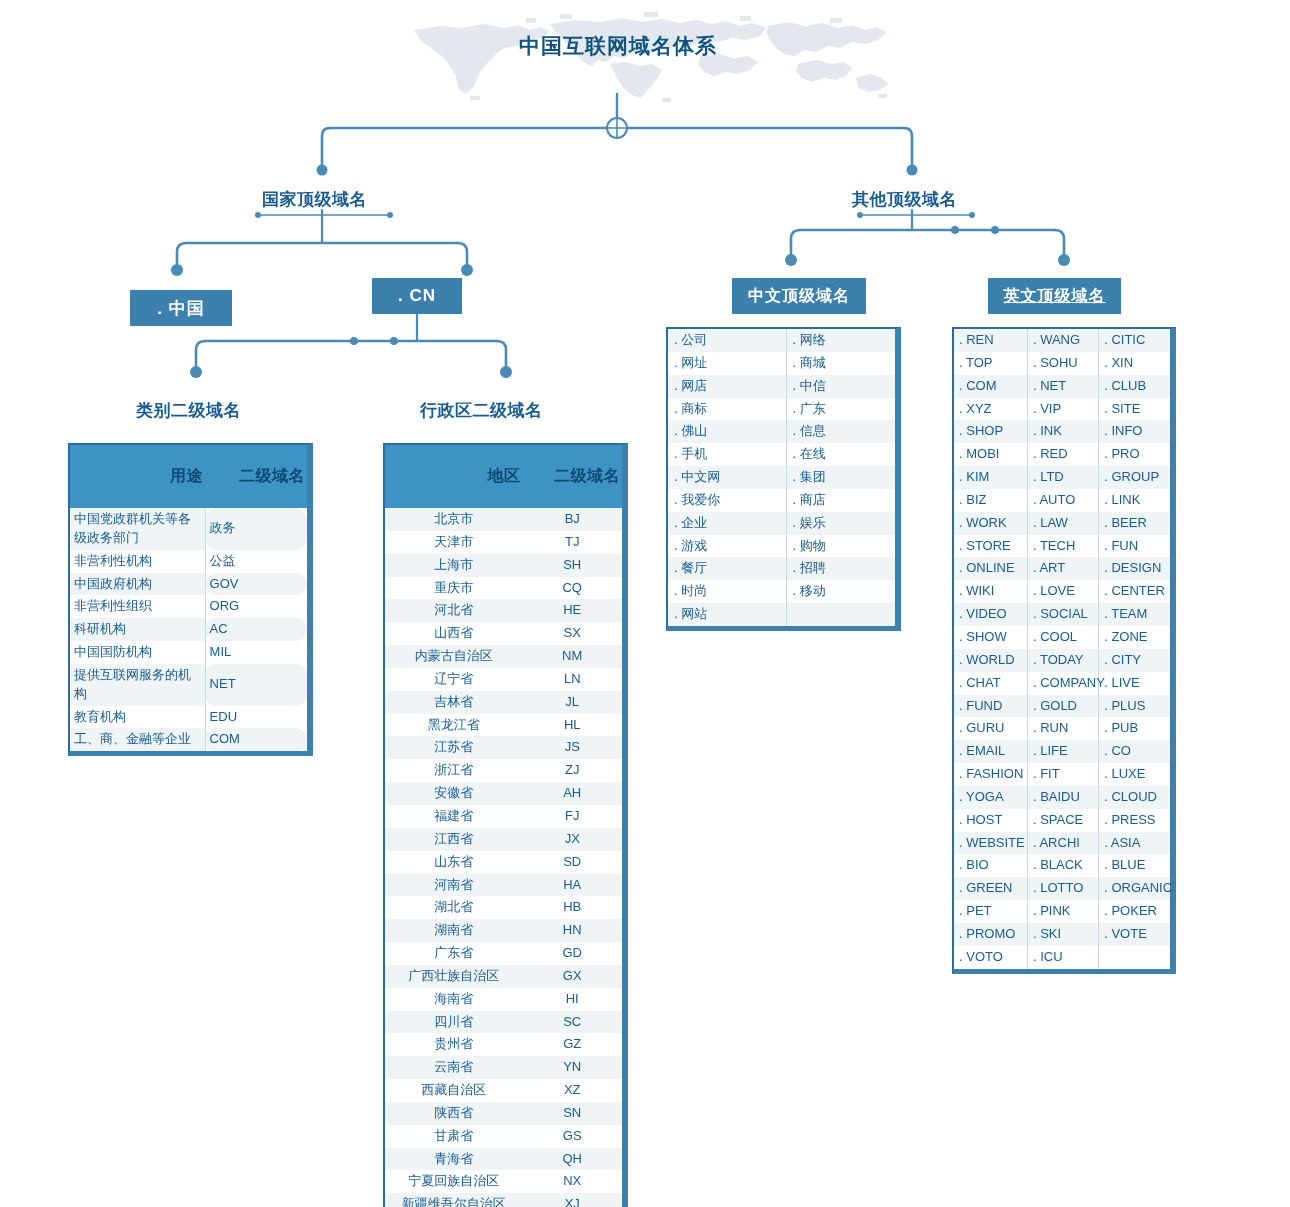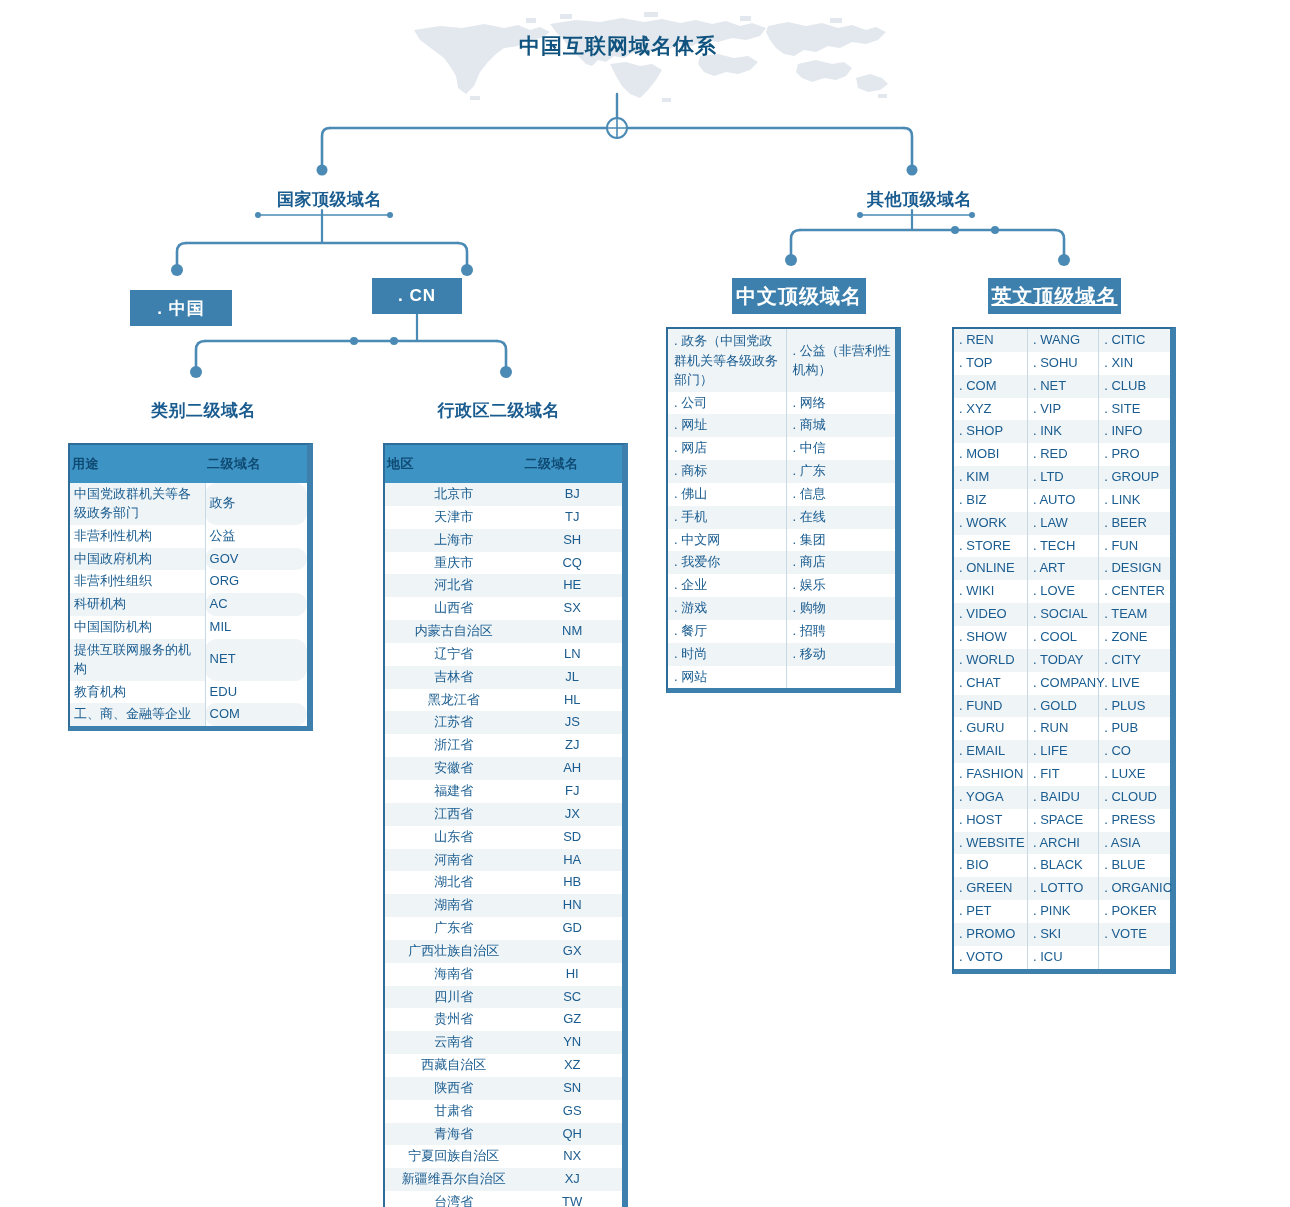--- a/index.html
+++ b/index.html
@@ -32,21 +32,21 @@
   }
 
   
   .treelabel{
     position:absolute;
     color:#1a5c8f;
     font-weight:bold;
     font-size:17px;
     letter-spacing:.5px;
     white-space:nowrap;
-    text-align:right;
+    text-align:left;
   }
   .title{
     position:absolute;
     color:#11537f;
     font-weight:bold;
     font-size:21px;
     letter-spacing:1px;
     white-space:nowrap;
   }
 
@@ -57,44 +57,44 @@
     color:#ffffff;
     font-weight:bold;
     font-size:17px;
     display:flex;
     align-items:center;
     justify-content:center;
     letter-spacing:1px;
     white-space:nowrap;
     box-sizing:border-box;
   }
-  .nodebox.wide{font-size:20px;}
+  .nodebox.wide{font-size:16px;}
 
   
   .tblwrap{
     position:absolute;
     box-sizing:border-box;
     border-right:6px solid #3d80ad;
     border-bottom:5px solid #3d80ad;
     border-left:2px solid #2e6d99;
     border-top:2px solid #2e6d99;
     background:#ffffff;
   }
   table.grid{
     border-collapse:collapse;
     width:100%;
     table-layout:fixed;
   }
   table.grid th{
     background:#3d93c4;
     color:#0f4a73;
-    font-size:13px;
+    font-size:16px;
     font-weight:bold;
-    padding:10px 2px;
-    text-align:left;
+    padding:21px 2px;
+    text-align:right;
     letter-spacing:.5px;
   }
   table.grid td{
     font-size:13px;
     color:#1a5c8f;
     padding:2px 4px;
     line-height:1.45;
     vertical-align:middle;
   }
   table.grid tbody tr:nth-child(odd) td{background:#eff4f7;}
@@ -413,24 +413,20 @@
   </div>
 
   <div class="tblwrap" id="tbl-zh">
     <table class="grid">
       <colgroup>
           <col style="width:52%">
           <col style="width:48%">
         </colgroup>
       <tbody>
           <tr>
-            <td class="tall">. 政务（中国党政群机关等各级政务部门）</td>
-            <td class="c2 tall">. 公益（非营利性机构）</td>
-          </tr>
-          <tr>
             <td>. 公司</td>
             <td class="c2">. 网络</td>
           </tr>
           <tr>
             <td>. 网址</td>
             <td class="c2">. 商城</td>
           </tr>
           <tr>
             <td>. 网店</td>
             <td class="c2">. 中信</td>

